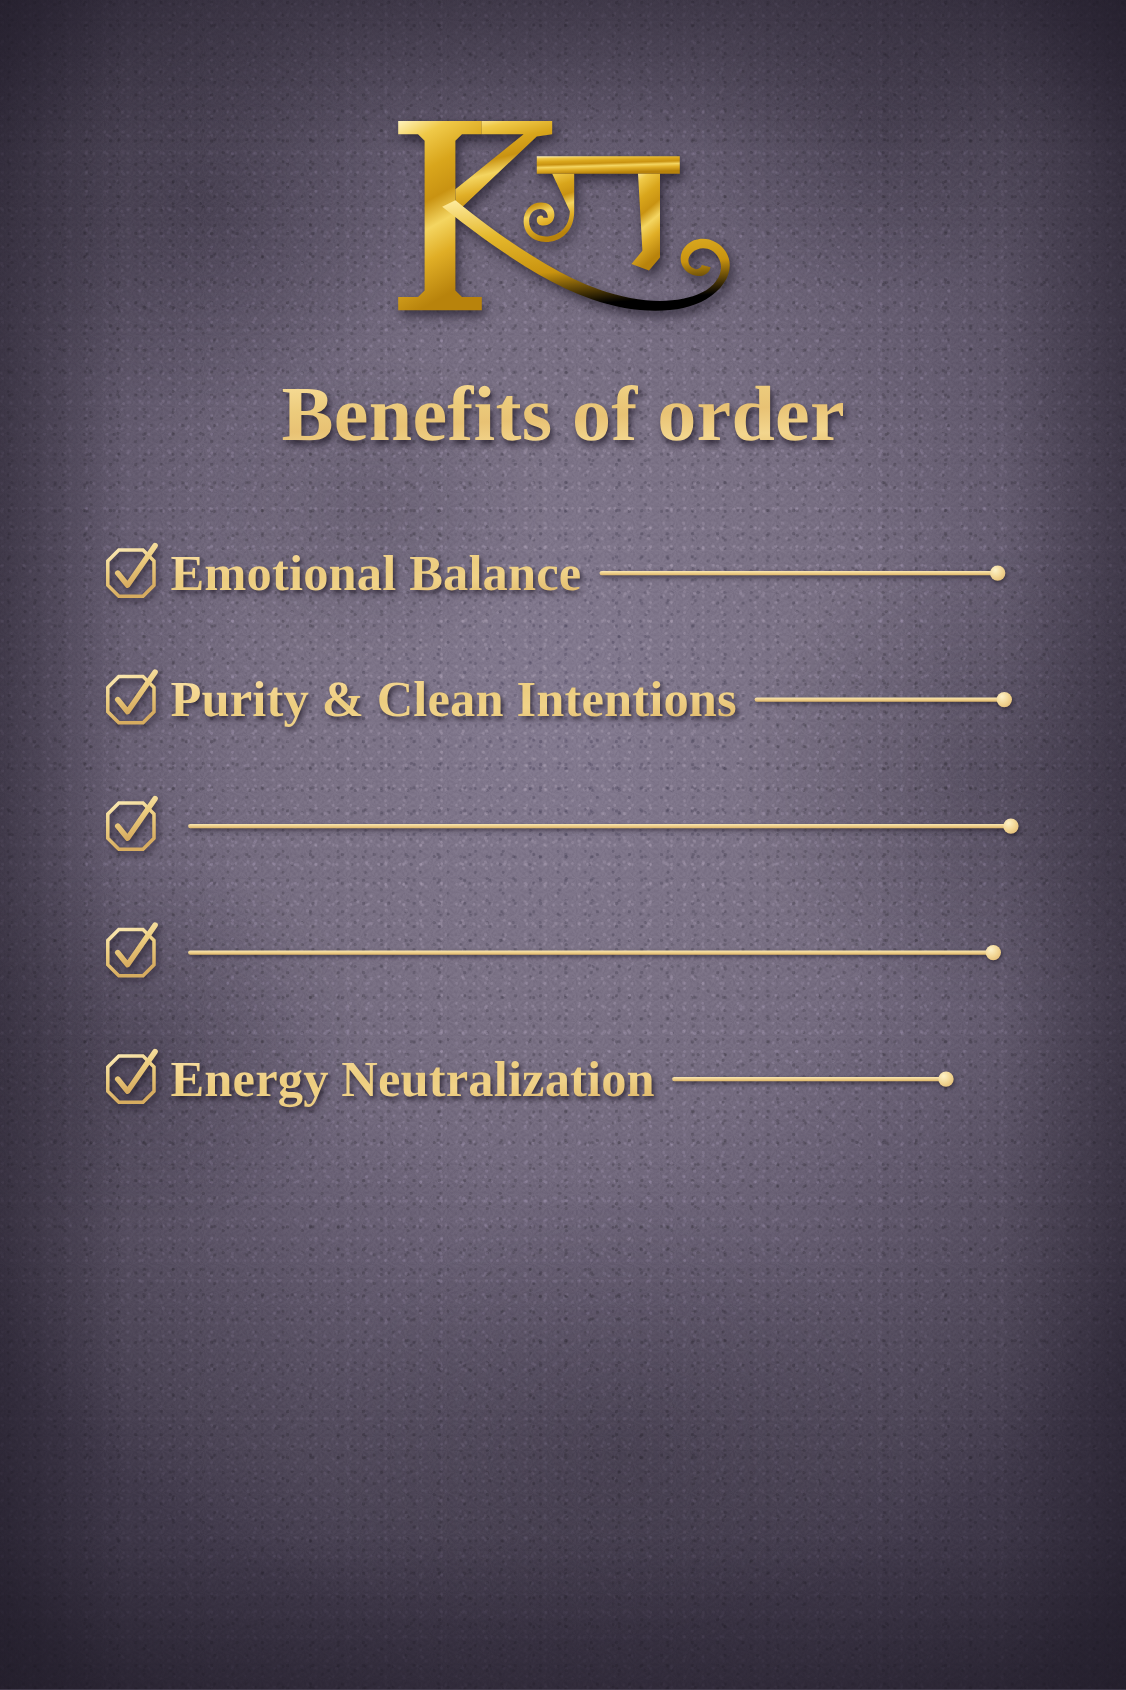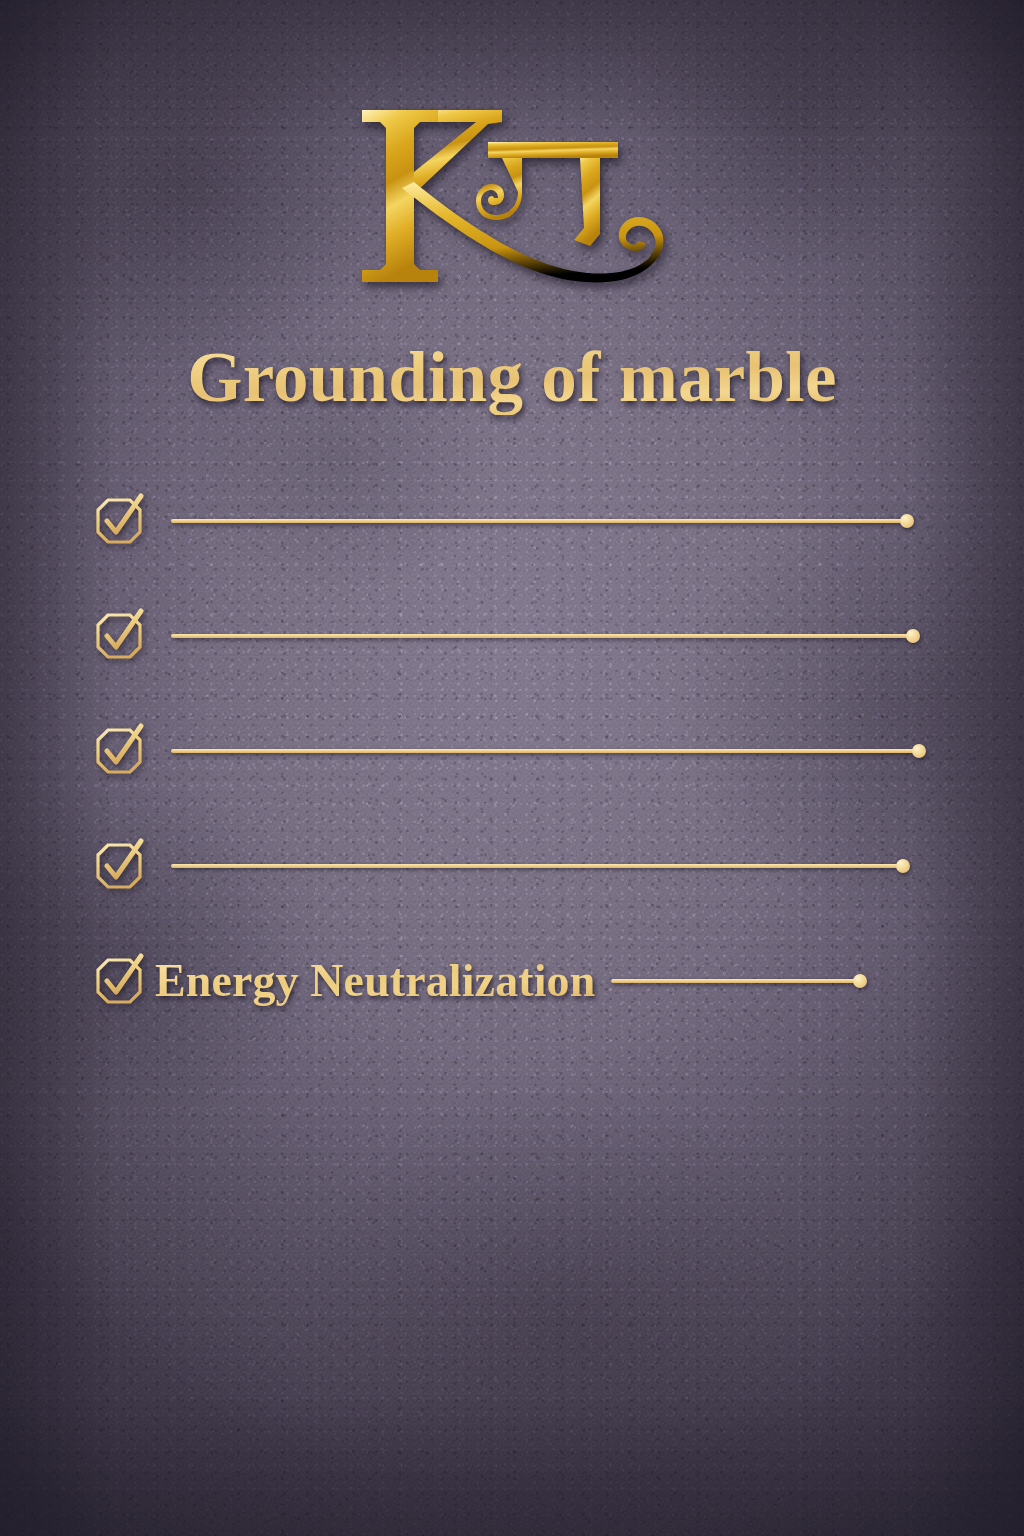--- a/index.html
+++ b/index.html
@@ -262,51 +262,53 @@
                  C296 157 303 153 304 147
                  L296 145 C295 148 292 150 289 148
                  C283 146 282 139 287 134
                  C294 127 306 129 311 138
                  C317 148 312 162 296 170
                  C274 181 238 180 202 167
                  C158 151 110 117 72 86 Z" fill="url(#goldSwash)"></path>
       </svg>
     </div>
 
-    <div id="title">Grounding of marble</div>
+    <div id="title">Benefits of order</div>
 
     <div id="benefits">
 
       <div class="row r1">
         <span class="checkbox">
           <svg viewBox="0 0 46 46">
             <defs>
               <linearGradient id="cbg1" x1="0" y1="0" x2="0.3" y2="1">
                 <stop offset="0%" stop-color="#fbe9b4"></stop>
                   <stop offset="50%" stop-color="#eccd80"></stop>
                   <stop offset="100%" stop-color="#d7ac60"></stop>
               </linearGradient>
             </defs>
             <path d="M12 2 L34 2 L44 12 L44 34 L34 44 L12 44 L2 34 L2 12 Z" fill="none" stroke="url(#cbg1)" stroke-width="3.2"></path>
             <path d="M11 23 L20 34 L45 -2" fill="none" stroke="url(#cbg1)" stroke-width="5" stroke-linecap="round" stroke-linejoin="round"></path>
           </svg>
         </span>
+        <span class="label">Emotional Balance</span>
         <span class="connector">
           <span class="bar"></span>
           <span class="dot"></span>
         </span>
       </div>
 
       <div class="row r2">
         <span class="checkbox">
           <svg viewBox="0 0 46 46">
             <path d="M12 2 L34 2 L44 12 L44 34 L34 44 L12 44 L2 34 L2 12 Z" fill="none" stroke="url(#cbg1)" stroke-width="3.2"></path>
             <path d="M11 23 L20 34 L45 -2" fill="none" stroke="url(#cbg1)" stroke-width="5" stroke-linecap="round" stroke-linejoin="round"></path>
           </svg>
         </span>
+        <span class="label">Purity &amp; Clean Intentions</span>
         <span class="connector">
           <span class="bar"></span>
           <span class="dot"></span>
         </span>
       </div>
 
       <div class="row r3">
         <span class="checkbox">
           <svg viewBox="0 0 46 46">
             <path d="M12 2 L34 2 L44 12 L44 34 L34 44 L12 44 L2 34 L2 12 Z" fill="none" stroke="url(#cbg1)" stroke-width="3.2"></path>

